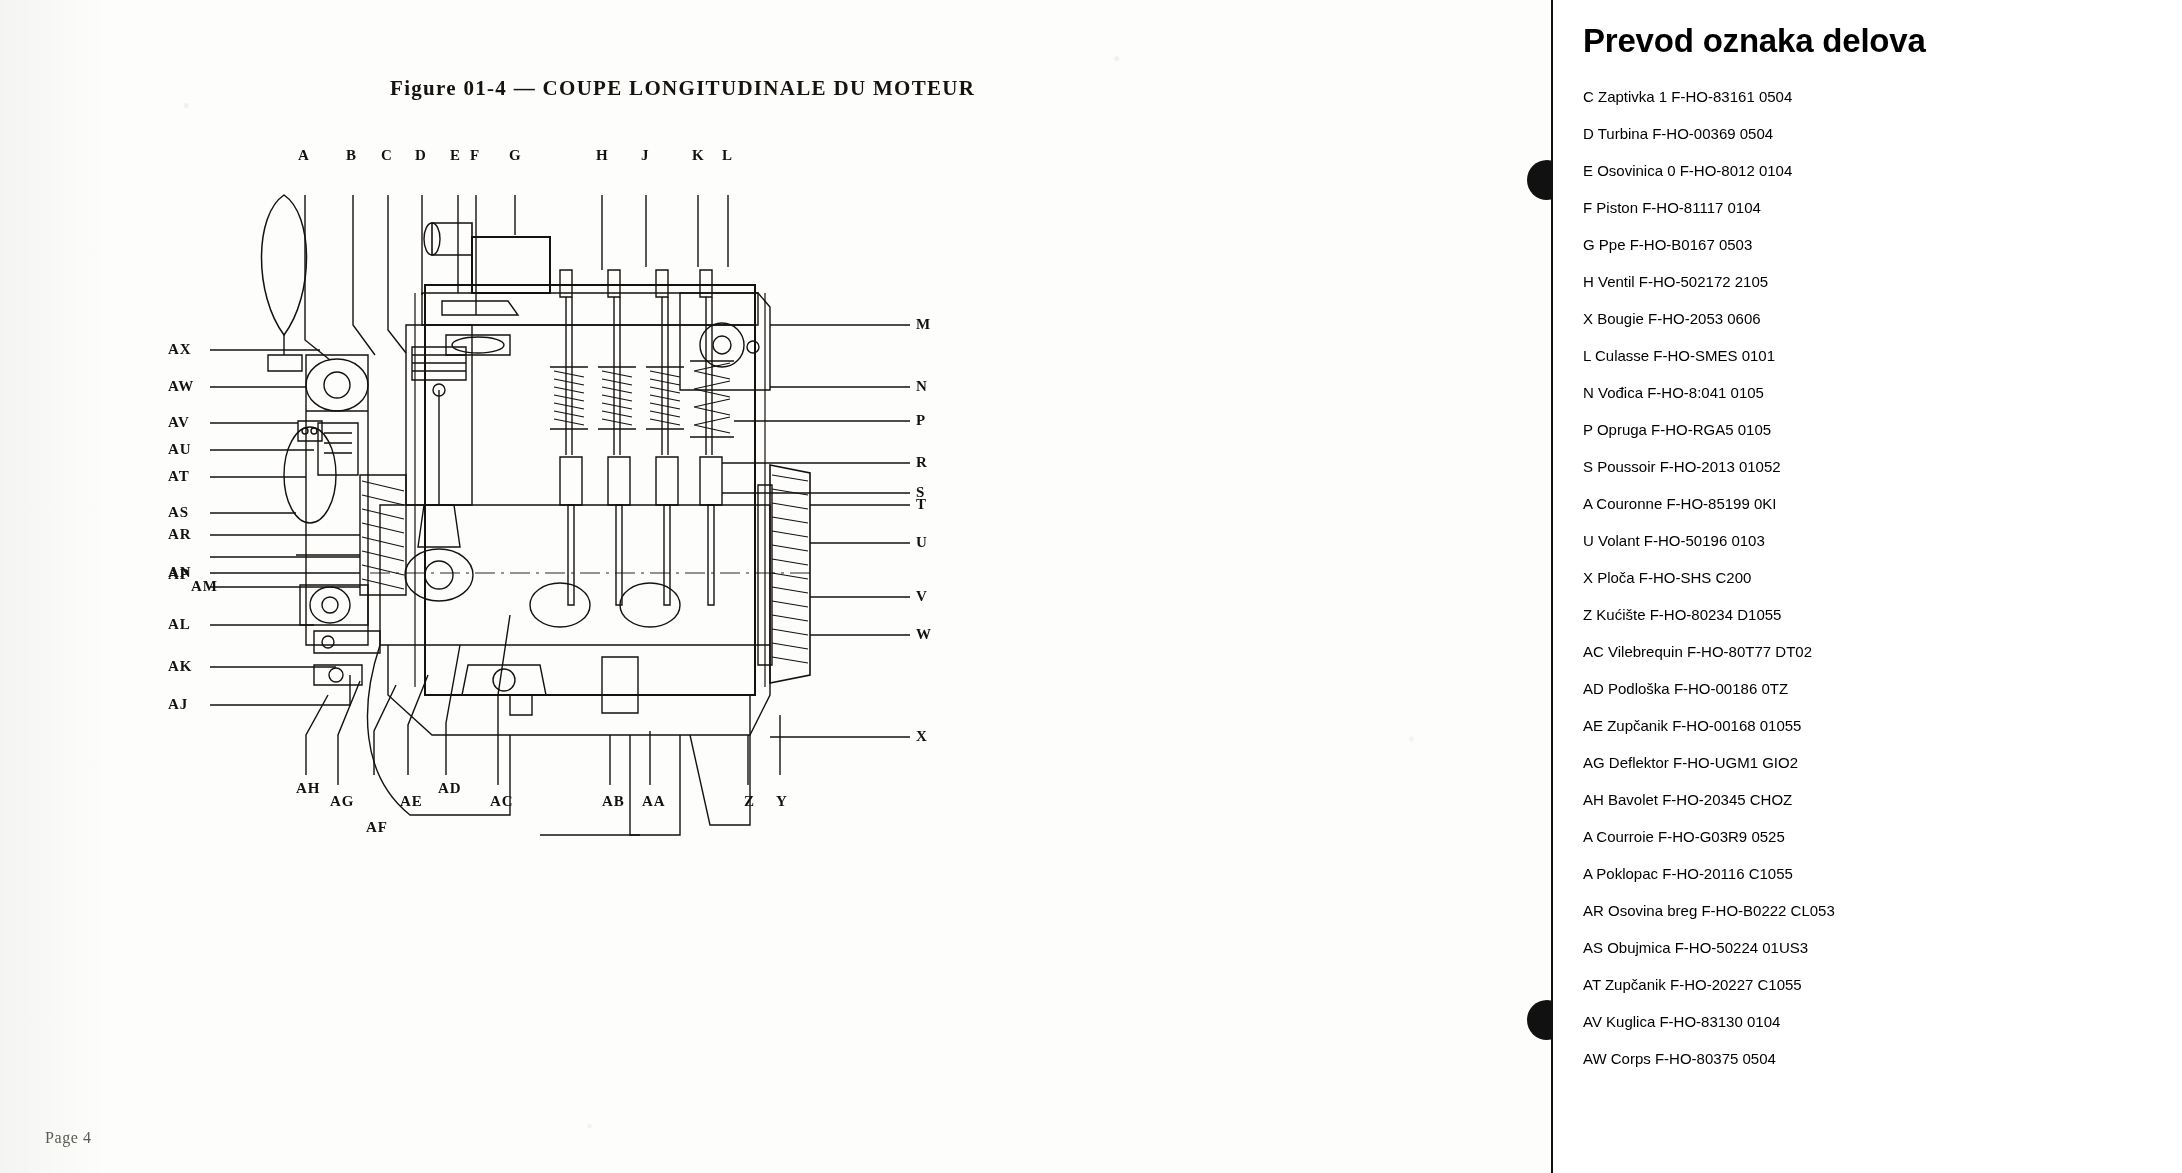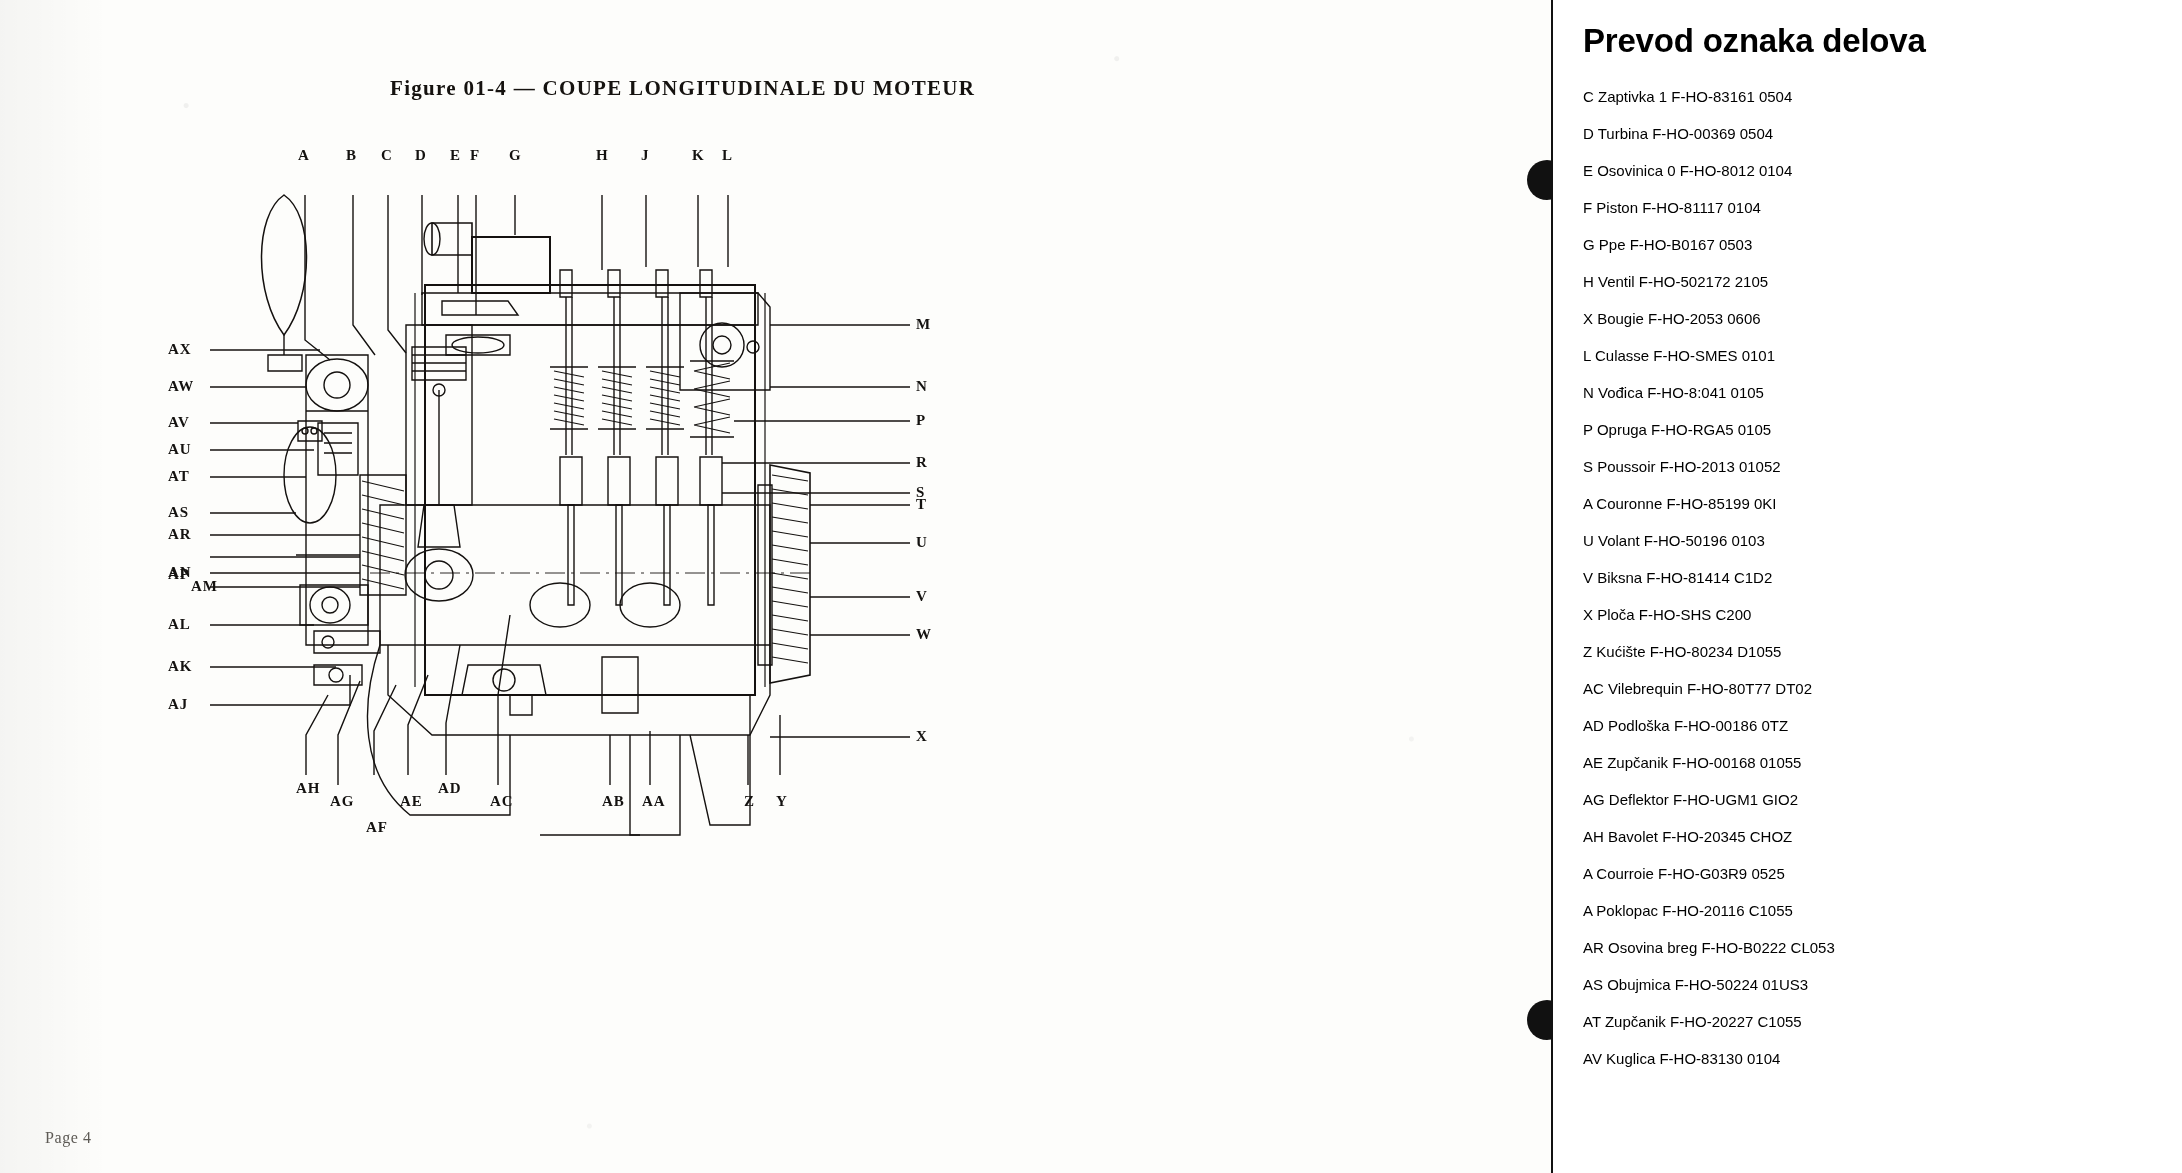--- a/index.html
+++ b/index.html
@@ -363,21 +363,20 @@
       <li>F Piston F-HO-81117 0104</li>
       <li>G Ppe F-HO-B0167 0503</li>
       <li>H Ventil F-HO-502172 2105</li>
       <li>X Bougie F-HO-2053 0606</li>
       <li>L Culasse F-HO-SMES 0101</li>
       <li>N Vođica F-HO-8:041 0105</li>
       <li>P Opruga F-HO-RGA5 0105</li>
       <li>S Poussoir F-HO-2013 01052</li>
       <li>A Couronne F-HO-85199 0KI</li>
       <li>U Volant F-HO-50196 0103</li>
-      <li>V Biksna F-HO-81414 C1D2</li>
       <li>X Ploča F-HO-SHS C200</li>
       <li>Z Kućište F-HO-80234 D1055</li>
       <li>AC Vilebrequin F-HO-80T77 DT02</li>
       <li>AD Podloška F-HO-00186 0TZ</li>
       <li>AE Zupčanik F-HO-00168 01055</li>
       <li>AG Deflektor F-HO-UGM1 GIO2</li>
       <li>AH Bavolet F-HO-20345 CHOZ</li>
       <li>A Courroie F-HO-G03R9 0525</li>
       <li>A Poklopac F-HO-20116 C1055</li>
       <li>AR Osovina breg F-HO-B0222 CL053</li>

